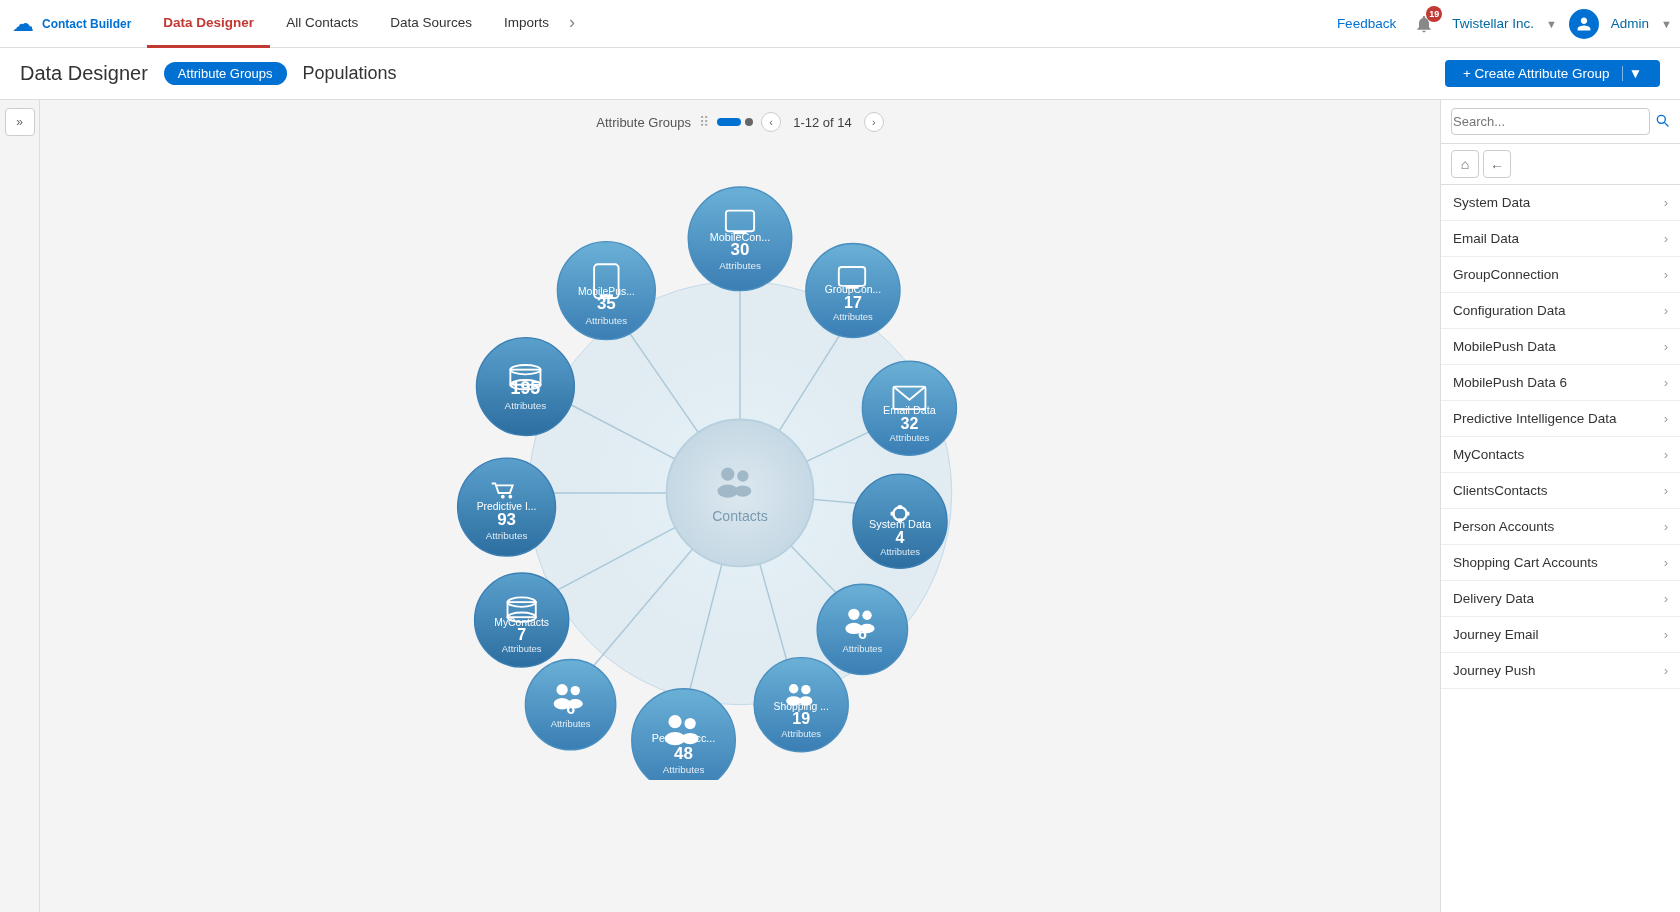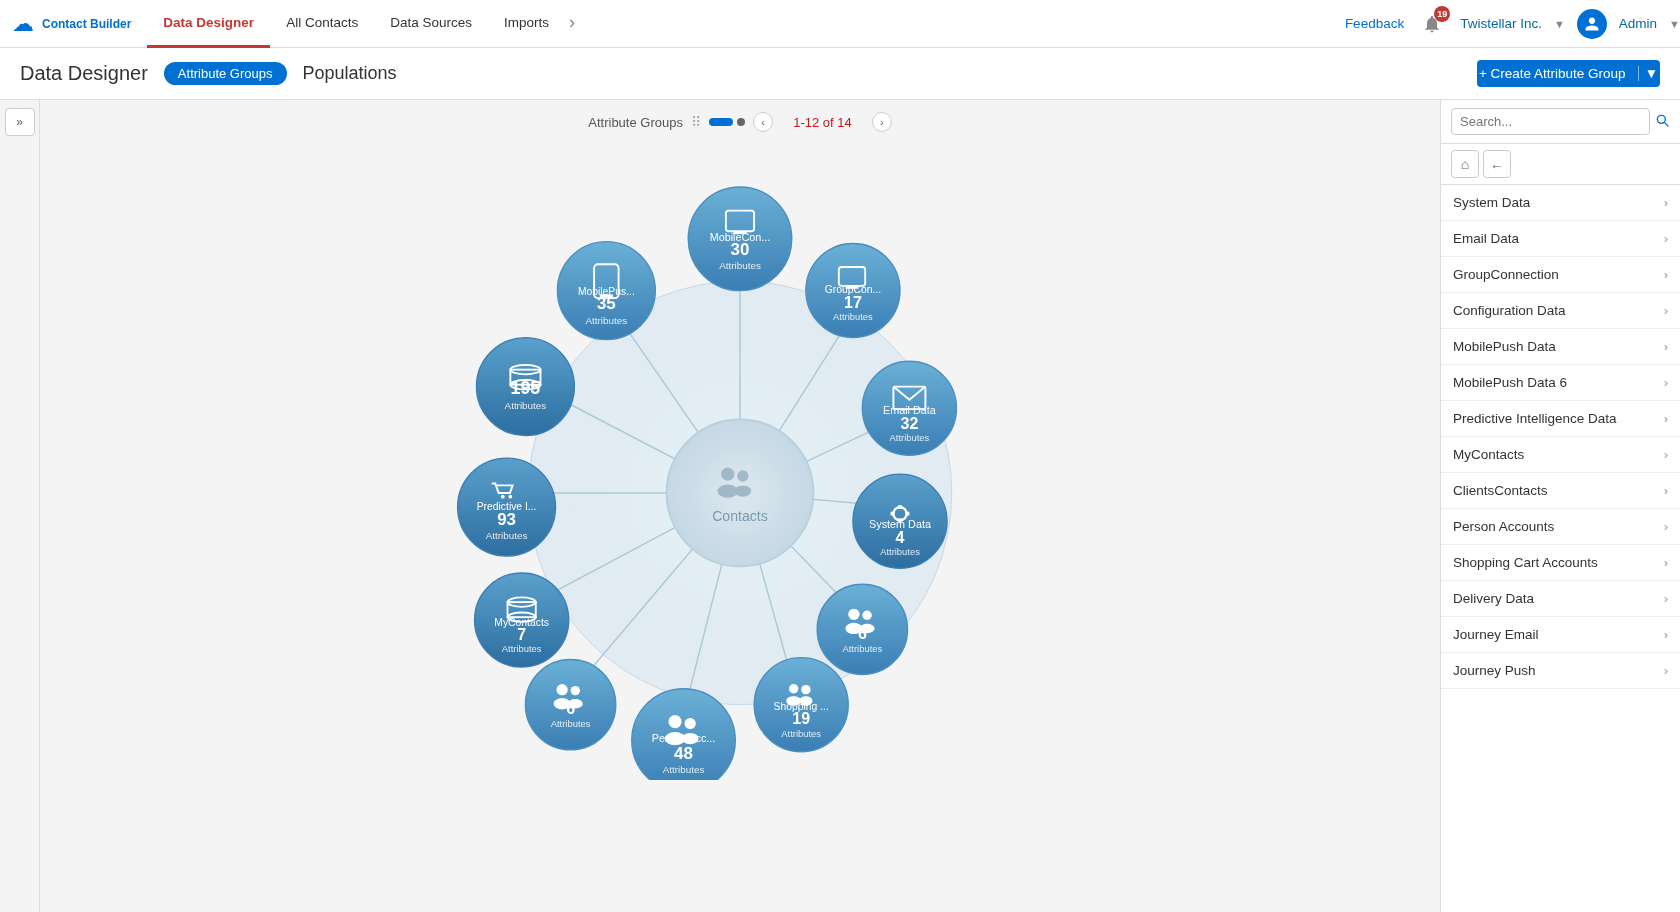--- a/index.html
+++ b/index.html
@@ -21,21 +21,21 @@
     .top-nav .logo .cloud-icon { color: #0070d2; font-size: 22px; }
     .top-nav .logo .app-name { font-size: 12px; color: #0070d2; font-weight: 600; }
     .nav-tabs { display: flex; align-items: stretch; height: 48px; }
     .nav-tab {
       display: flex; align-items: center; padding: 0 16px;
       font-size: 13.5px; color: #333; cursor: pointer; border-bottom: 3px solid transparent;
       white-space: nowrap;
     }
     .nav-tab.active { color: #c23934; border-bottom: 3px solid #c23934; font-weight: 600; }
     .nav-right {
-      margin-left: auto; display: flex; align-items: center; gap: 12px; padding-right: 0;
+      margin-left: auto; display: flex; align-items: center; gap: 12px; padding-right: 8px;
     }
     .feedback-btn { color: #0070d2; font-size: 13.5px; cursor: pointer; }
     .notification-bell {
       position: relative; width: 32px; height: 32px; display: flex; align-items: center; justify-content: center;
       cursor: pointer;
     }
     .notif-badge {
       position: absolute; top: -2px; right: -2px; background: #c23934; color: #fff;
       border-radius: 50%; font-size: 9px; width: 16px; height: 16px; display: flex; align-items: center; justify-content: center;
       font-weight: bold;
@@ -60,21 +60,21 @@
     .page-title { font-size: 20px; font-weight: 300; color: #333; margin-right: 16px; }
     .pill-btn {
       background: #0070d2; color: #fff; border-radius: 20px; padding: 4px 14px;
       font-size: 13px; cursor: pointer; border: none; margin-right: 8px;
     }
     .tab-link {
       font-size: 18px; color: #333; cursor: pointer; padding: 4px 8px;
     }
     .create-btn {
       margin-left: auto; background: #0070d2; color: #fff; border-radius: 4px;
-      padding: 6px 2px; font-size: 13.5px; cursor: pointer; border: none;
+      padding: 6px 18px; font-size: 13.5px; cursor: pointer; border: none;
       display: flex; align-items: center; gap: 6px;
     }
     .create-btn .split { border-left: 1px solid rgba(255,255,255,0.5); margin-left: 6px; padding-left: 6px; }
 
     
     .main-area {
       display: flex;
       height: calc(912px - 48px - 52px);
     }
 
@@ -105,21 +105,21 @@
       gap: 8px;
       padding: 12px 0 8px 0;
       font-size: 13px;
       color: #555;
     }
     .pagination-bar .label { font-size: 13px; color: #555; }
     .dot-nav { display: flex; align-items: center; gap: 4px; }
     .dot { width: 8px; height: 8px; border-radius: 50%; background: #ccc; }
     .dot.active { background: #0070d2; width: 24px; border-radius: 4px; }
     .dot.dark { background: #666; }
-    .pg-text { font-size: 13px; color: #b91c1c; margin: 0 12px; text-align: right; }
+    .pg-text { font-size: 13px; color: #404040; margin: 0 4px; text-align: right; }
     .pg-arrow {
       width: 20px; height: 20px; border: 1px solid #ccc; border-radius: 50%;
       display: flex; align-items: center; justify-content: center; cursor: pointer;
       font-size: 11px; color: #666; background: #fff;
     }
 
     
     .diagram-container {
       position: relative;
       width: 620px;
@@ -137,21 +137,21 @@
       display: flex;
       flex-direction: column;
     }
     .search-box {
       display: flex; align-items: center;
       border-bottom: 1px solid #ddd;
       padding: 8px 10px;
     }
     .search-input {
       flex: 1; border: 1px solid #ccc; border-radius: 4px;
-      padding: 5px 8px; font-size: 13px; outline: none;
+      padding: 5px 1px; font-size: 13px; outline: none;
     }
     .search-icon-btn {
       background: none; border: none; cursor: pointer; color: #0070d2;
       font-size: 16px; margin-left: 4px;
     }
     .nav-icons {
       display: flex; gap: 4px; padding: 6px 10px; border-bottom: 1px solid #ddd;
     }
     .nav-icon-btn {
       width: 28px; height: 28px; border: 1px solid #ccc; border-radius: 4px;

